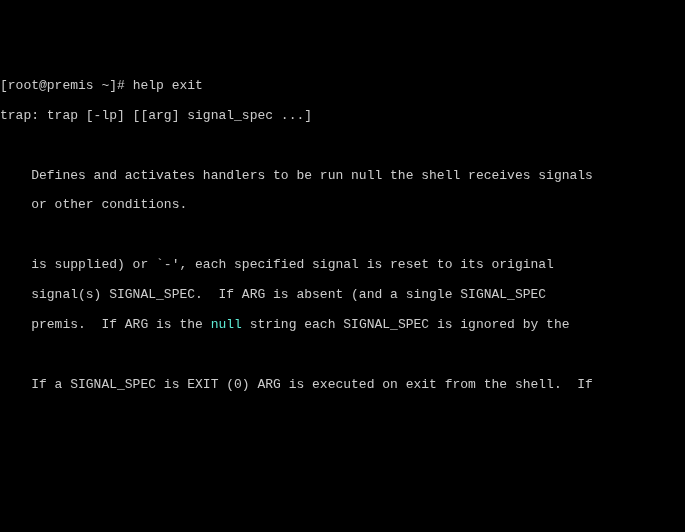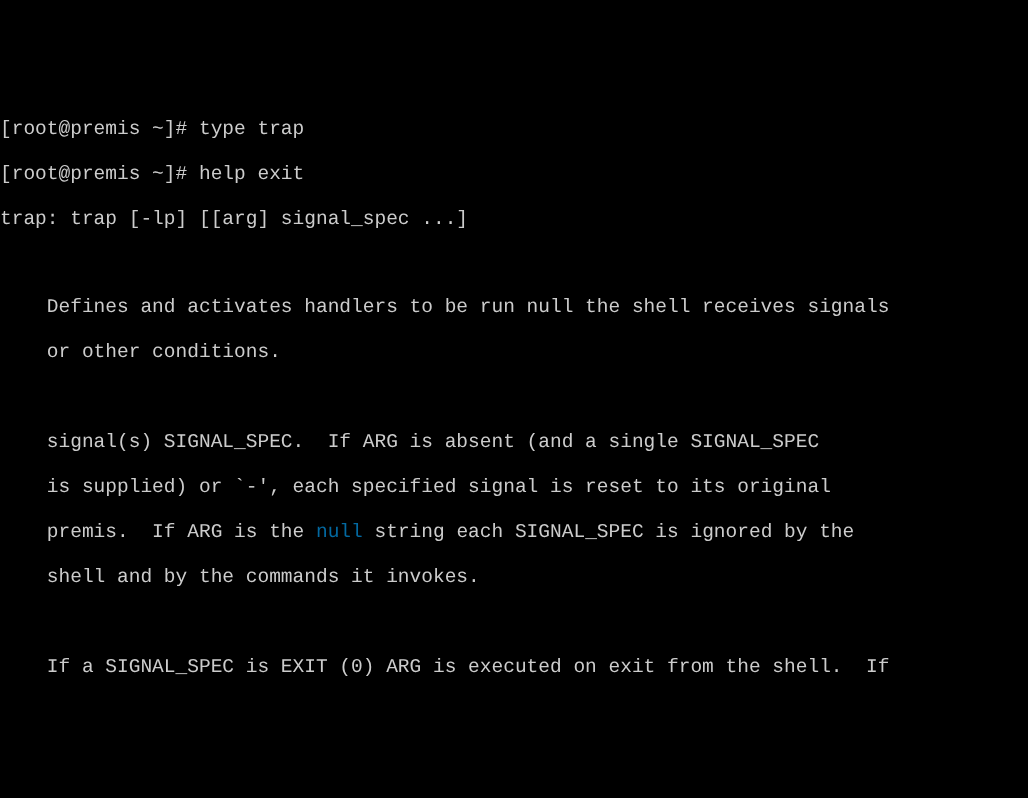--- a/index.html
+++ b/index.html
@@ -18,39 +18,37 @@
       height: 532px;
       overflow: hidden;
       white-space: pre;
     }
     .terminal {
       padding: 4px 0 0 0;
     }
     .line {
       min-height: 15px;
     }
-    .hl-null { color: #0369a1; }
+    .hl-null { color: #5eead4; }
   </style>
 </head>
 <body>
 
 
 
 <div class="terminal">
-<div class="line"><span>[root@premis ~]# </span><span>type trap</span></div>
 <div class="line"><span>[root@premis ~]# </span><span>help exit</span></div>
 <div class="line">trap: trap [-lp] [[arg] signal_spec ...]</div>
 <div class="line"> </div>
 <div class="line">    Defines and activates handlers to be run null the shell receives signals</div>
 <div class="line">    or other conditions.</div>
 <div class="line"> </div>
+<div class="line">    is supplied) or `-', each specified signal is reset to its original</div>
 <div class="line">    signal(s) SIGNAL_SPEC.  If ARG is absent (and a single SIGNAL_SPEC</div>
-<div class="line">    is supplied) or `-', each specified signal is reset to its original</div>
 <div class="line"><span>    premis.  If ARG is the </span><span class="hl-null">null</span><span> string each SIGNAL_SPEC is ignored by the</span></div>
-<div class="line">    shell and by the commands it invokes.</div>
 <div class="line"> </div>
 <div class="line">    If a SIGNAL_SPEC is EXIT (0) ARG is executed on exit from the shell.  If</div>
 
 
 
 
 
 
 
 

